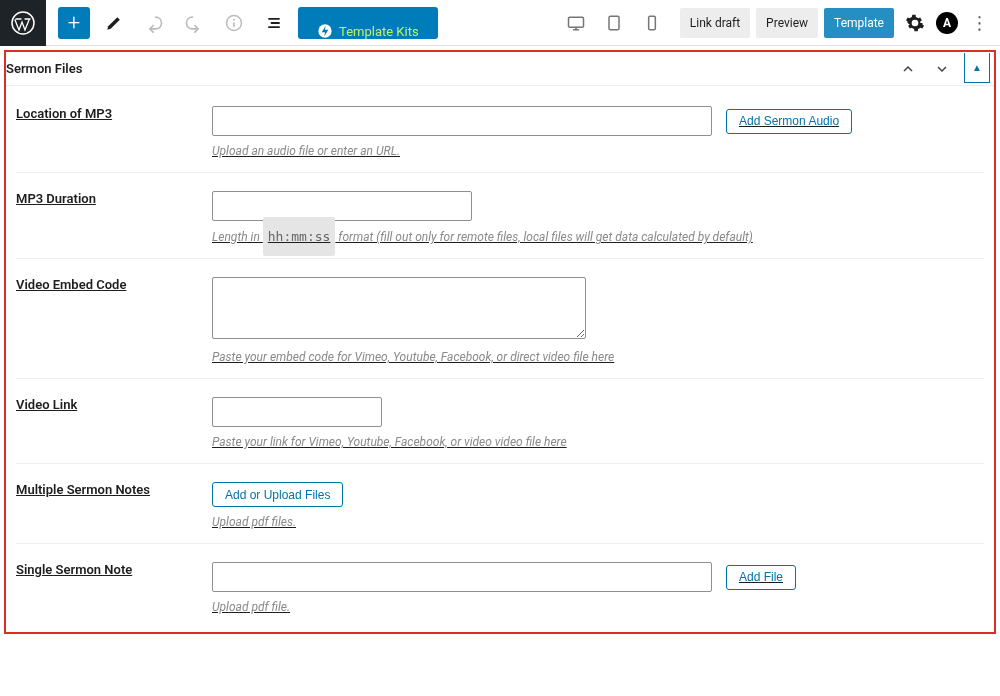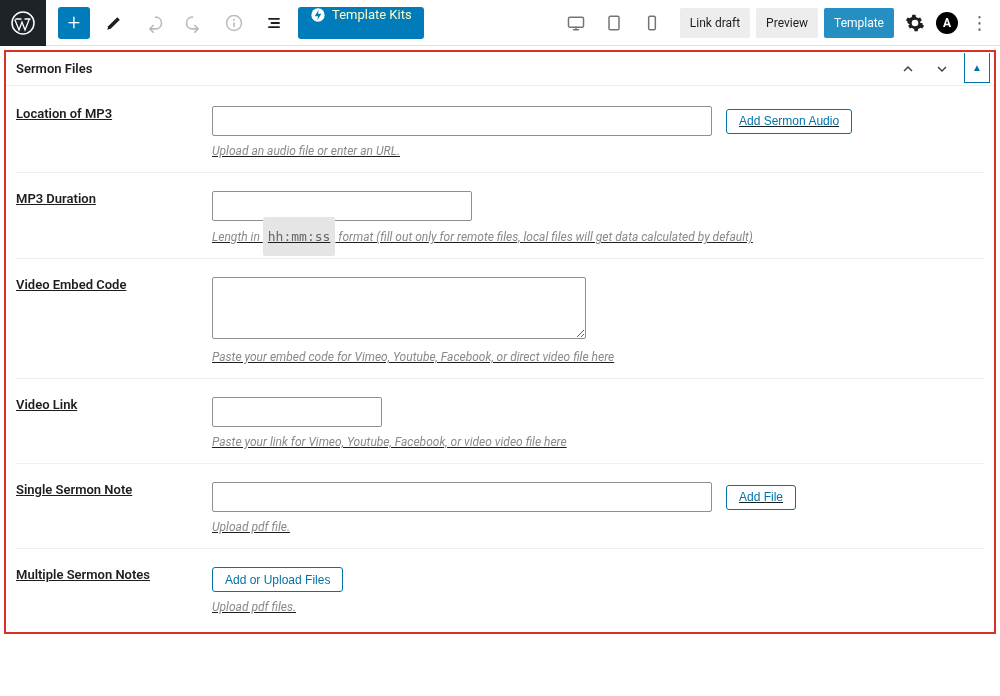--- a/index.html
+++ b/index.html
@@ -45,25 +45,25 @@
     width: 32px; height: 32px;
     display: flex; align-items: center; justify-content: center;
     color: #1e1e1e;
     cursor: pointer;
   }
   .tb-icon.dim { color: #bcbcbc; cursor: default; }
   .tb-icon svg { width: 20px; height: 20px; stroke: currentColor; fill: none; }
   .tb-icon.fill svg { fill: currentColor; stroke: none; }
   .btn-template {
     height: 32px;
-    padding: 0 12px;
+    padding: 0 19px;
     background: #007cba;
-    color: #fef9c3;
+    color: #bef264;
     border-radius: 3px;
-    display: flex; align-items: flex-start; justify-content: center;
+    display: flex; align-items: flex-end; justify-content: center;
     gap: 6px;
     font-size: 13px;
     cursor: pointer;
   }
   .btn-template svg { width: 16px; height: 16px; fill: #fff; }
 
   .toolbar-right {
     margin-left: auto;
     display: flex; align-items: center; gap: 6px;
   }
@@ -99,21 +99,21 @@
   .highlight-border {
     border: 2px solid #d93025;
   }
   .metabox {
     background: #fff;
   }
   .metabox-header {
     display: flex;
     align-items: center;
     height: 34px;
-    padding: 0 0 0 10px;
+    padding: 0 0 0 0;
     border-bottom: 1px solid #eee;
     position: relative;
   }
   .metabox-title { font-weight: 600; font-size: 13px; }
   .mh-controls {
     margin-left: auto;
     display: flex; align-items: center; gap: 10px;
     padding-right: 4px;
   }
   .mh-controls .chev {
@@ -335,34 +335,34 @@
           <div class="field-label">Video Link</div>
           <div class="field-body">
             <div class="input-line">
               <input class="text-input w170" value="" style="">
             </div>
             <div class="help-text">Paste your link for Vimeo, Youtube, Facebook, or video video file here</div>
           </div>
         </div>
 
         <div class="field-row">
+          <div class="field-label">Multiple Sermon Notes</div>
+          <div class="field-body">
+            <button class="btn-outline">Add or Upload Files</button>
+            <div class="help-text">Upload pdf files.</div>
+          </div>
+        </div>
+
+        <div class="field-row">
           <div class="field-label">Single Sermon Note</div>
           <div class="field-body">
             <div class="input-line">
               <input class="text-input w500" value="" style="">
               <button class="btn-outline">Add File</button>
             </div>
             <div class="help-text">Upload pdf file.</div>
           </div>
         </div>
 
-        <div class="field-row">
-          <div class="field-label">Multiple Sermon Notes</div>
-          <div class="field-body">
-            <button class="btn-outline">Add or Upload Files</button>
-            <div class="help-text">Upload pdf files.</div>
-          </div>
-        </div>
-
       </div>
     </div>
   </div>
 </div>
 
 </body></html>

